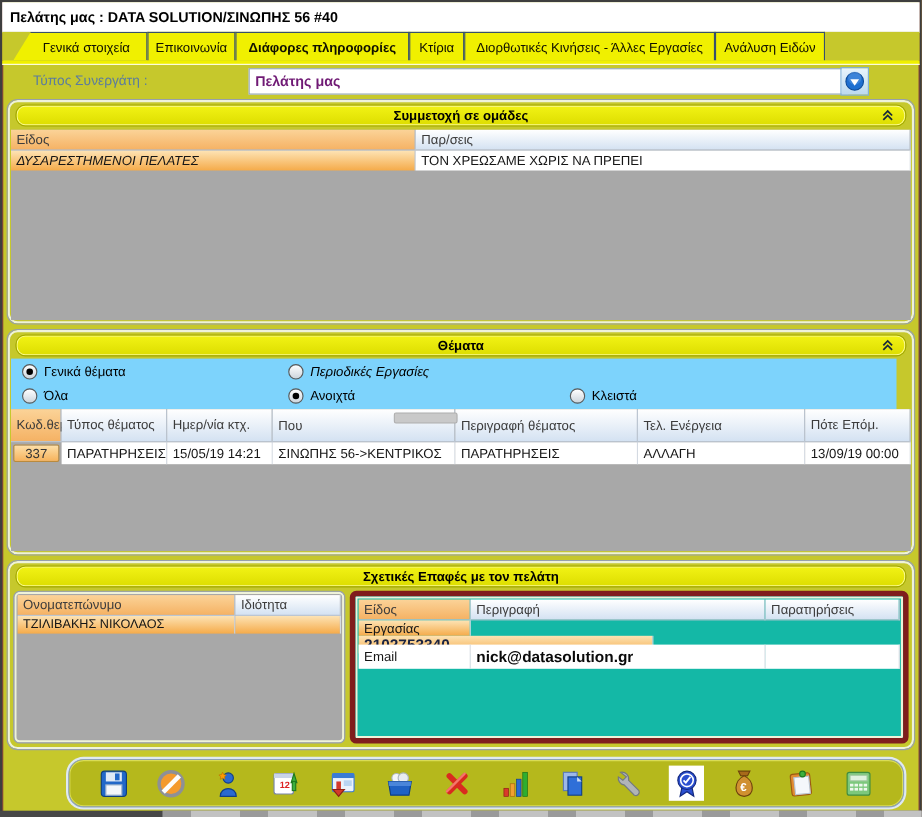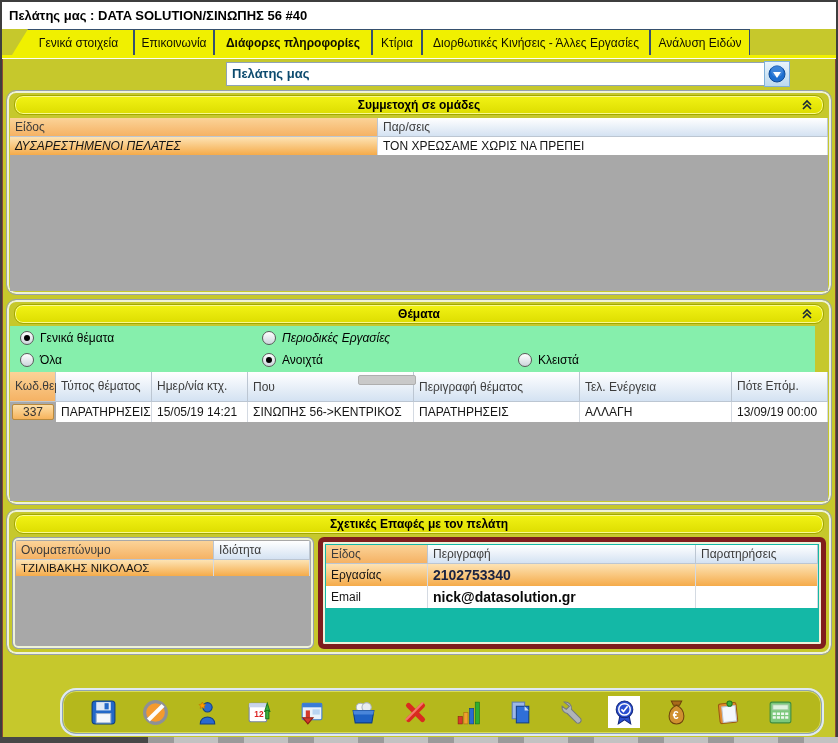--- a/index.html
+++ b/index.html
@@ -13,21 +13,21 @@
   .tabbar{position:absolute;left:2px;top:29px;right:2px;height:26px;background:#c6c82c;display:flex;align-items:stretch;padding-left:10px;}
   .tab{background:#f0f000;border:1px solid #36506e;border-bottom:none;display:flex;align-items:center;justify-content:center;
        font-size:12px;color:#101000;padding:0 6px;box-sizing:border-box;position:relative;}
   .tab.slant{clip-path:polygon(16px 0,100% 0,100% 100%,0 100%);border-left:none;}
   .tab.active{font-weight:bold;}
   .tabunder{position:absolute;left:2px;right:2px;top:55px;height:3px;background:#f0f000;border-bottom:1px solid #fdfdf4;}
   
   .typerow{position:absolute;left:2px;top:59px;right:2px;height:30px;}
   .typerow .lbl{position:absolute;left:28px;top:7px;width:192px;font-size:12.5px;color:#5b7c9e;}
   .typerow .field{position:absolute;left:224px;top:3px;width:538px;height:22px;background:#fff;border:1px solid #8fa3b5;
-                  font-size:13px;font-weight:bold;color:#0c4a6e;line-height:22px;padding-left:5px;}
+                  font-size:13px;font-weight:bold;color:#701a75;line-height:22px;padding-left:5px;}
   .ddbtn{position:absolute;right:46px;top:2px;width:24px;height:24px;background:linear-gradient(#e8f4fc,#bcd9ee);
          border:1px solid #7fb0d8;display:flex;align-items:center;justify-content:center;cursor:pointer;}
   
   .panel{position:absolute;left:6px;width:826px;background:#c6c82c;border:1px solid #97a0aa;border-radius:10px;
          box-shadow:inset 0 0 0 2px #eef2d9;box-sizing:border-box;}
   .pill{position:absolute;left:7px;right:7px;top:4px;height:18px;border-radius:9px;
         background:linear-gradient(#f2f315,#dddd00);border:1px solid #a2a800;
         box-shadow:inset 0 0 0 1px #fafa8e;display:flex;align-items:center;justify-content:center;}
   .pill span{font-size:12px;font-weight:bold;color:#000;}
   .pill .chev{position:absolute;right:9px;top:2px;}
@@ -86,20 +86,21 @@
     <div class="tab" style="width:228px;">
         <span>Διορθωτικές Κινήσεις - Άλλες Εργασίες</span>
       </div>
     <div class="tab" style="width:100px;">
         <span>Ανάλυση Ειδών</span>
       </div>
   </div>
   <div class="tabunder"></div>
 
   <div class="typerow">
+    <span class="lbl">Τύπος Συνεργάτη :</span>
     <div class="field">Πελάτης μας</div>
     <div class="ddbtn">
       <svg width="18" height="18" viewBox="0 0 18 18">
         <circle cx="9" cy="9" r="8" fill="#1e6fd0" stroke="#0d4a98"></circle>
         <circle cx="9" cy="6" r="6" fill="#5596e0" opacity="0.55"></circle>
         <path d="M5 7 L13 7 L9 13 Z" fill="#fff"></path>
       </svg>
     </div>
   </div>
 
@@ -122,21 +123,21 @@
     </div>
   </div>
 
   <div class="panel" style="top:299px;height:206px;">
     <div class="pill">
       <span>Θέματα</span>
       <svg class="chev" width="14" height="14" viewBox="0 0 14 14">
         <path d="M3 7 L7 3 L11 7 M3 11 L7 7 L11 11" fill="none" stroke="#1a2a3a" stroke-width="1.6"></path>
       </svg>
     </div>
-    <div style="position:absolute;left:3px;right:16px;top:26px;height:46px;background:#86efac;">
+    <div style="position:absolute;left:3px;right:16px;top:26px;height:46px;background:#7dd3fc;">
       <div class="radio sel" style="left:10px;top:5px;">
         <span class="rdot"></span>
           <span>Γενικά θέματα</span>
       </div>
       <div class="radio" style="left:252px;top:5px;font-style:italic;">
         <span class="rdot"></span>
           <span>Περιοδικές Εργασίες</span>
       </div>
       <div class="radio" style="left:10px;top:27px;">
         <span class="rdot"></span>
@@ -169,21 +170,21 @@
         <div class="dcell" style="width:96px;">ΠΑΡΑΤΗΡΗΣΕΙΣ</div>
         <div class="dcell" style="width:96px;">15/05/19 14:21</div>
         <div class="dcell" style="width:166px;">ΣΙΝΩΠΗΣ 56-&gt;ΚΕΝΤΡΙΚΟΣ</div>
         <div class="dcell" style="width:166px;">ΠΑΡΑΤΗΡΗΣΕΙΣ</div>
         <div class="dcell" style="width:152px;">ΑΛΛΑΓΗ</div>
         <div class="dcell" style="flex:1;">13/09/19 00:00</div>
       </div>
     </div>
   </div>
 
-  <div class="panel" style="top:509px;height:146px;">
+  <div class="panel" style="top:509px;height:173px;">
     <div class="pill">
       <span>Σχετικές Επαφές με τον πελάτη</span>
     </div>
 
     <div style="position:absolute;left:5px;top:27px;width:300px;bottom:5px;border:1px solid #97a0aa;border-radius:6px;
                 box-shadow:inset 0 0 0 2px #eef2d9;background:#a8a8a8;overflow:hidden;">
       <div class="hrow" style="height:19px;margin:3px 3px 0 3px;">
         <div class="hcell orange" style="width:198px;">Ονοματεπώνυμο</div>
         <div class="hcell" style="flex:1;">Ιδιότητα</div>
       </div>
@@ -193,21 +194,21 @@
       </div>
     </div>
 
     <div style="position:absolute;left:311px;top:27px;right:5px;bottom:5px;border:5px solid #7f1d1d;border-radius:6px;
                 box-shadow:inset 0 0 0 2px #eef2d9;background:#14b8a6;overflow:hidden;">
       <div class="hrow" style="height:19px;margin:3px 3px 0 3px;">
         <div class="hcell orange" style="width:102px;">Είδος</div>
         <div class="hcell" style="width:268px;">Περιγραφή</div>
         <div class="hcell" style="flex:1;">Παρατηρήσεις</div>
       </div>
-      <div class="drow" style="height:22px;margin:0 3px;">
+      <div class="drow" style="height:22px;margin:0 3px;flex-direction:column;">
         <div class="dcell orange" style="width:102px;">Εργασίας</div>
         <div class="dcell orange" style="width:268px;font-weight:bold;font-size:14px;color:#1b2340;">2102753340</div>
         <div class="dcell orange" style="flex:1;"></div>
       </div>
       <div class="drow" style="height:22px;margin:0 3px;">
         <div class="dcell" style="width:102px;">Email</div>
         <div class="dcell" style="width:268px;font-weight:bold;font-size:14px;color:#0a0a0a;">nick@datasolution.gr</div>
         <div class="dcell" style="flex:1;"></div>
       </div>
     </div>

